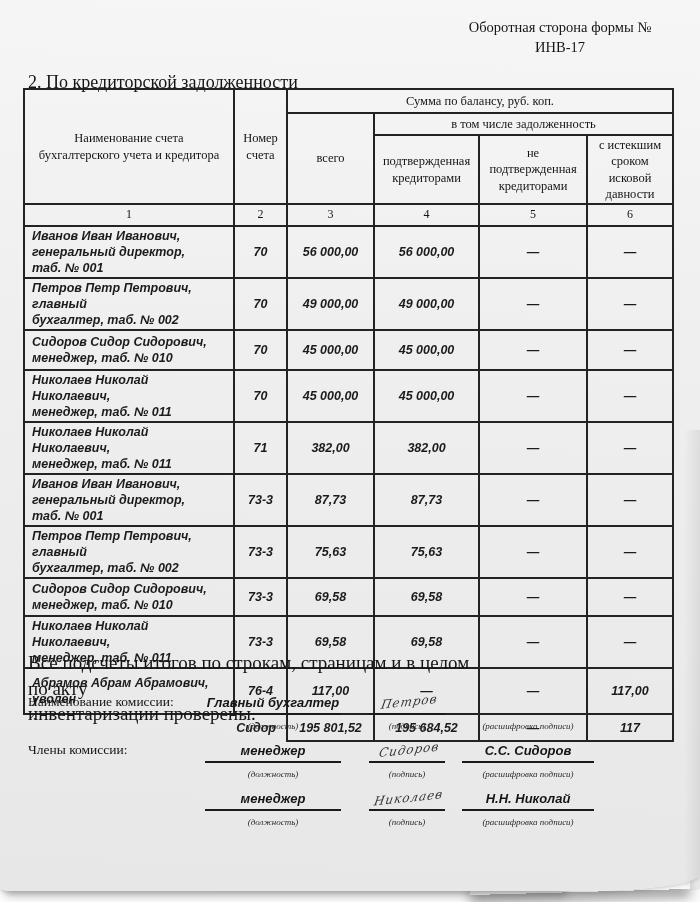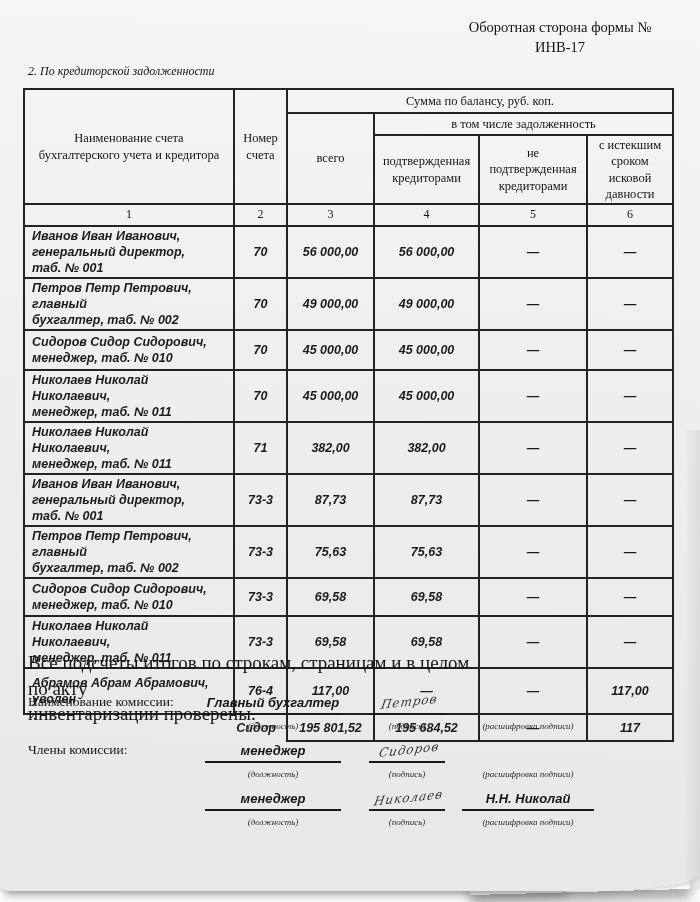--- a/index.html
+++ b/index.html
@@ -15,21 +15,21 @@
     background:linear-gradient(182deg,#f6f6f6 0%,#efefef 38%,#eaeaea 78%,#e7e7e7 100%);
     border-bottom-right-radius:120px 17px;border-bottom-left-radius:10px 4px;
     box-shadow:0 2px 4px rgba(0,0,0,.18);}
   .paper::after{content:"";position:absolute;right:0;top:430px;bottom:0;width:16px;
     background:linear-gradient(to right,rgba(0,0,0,0),rgba(0,0,0,.07));
     border-bottom-right-radius:120px 17px;}
 
   
   .form-ref{position:absolute;left:430px;top:17px;width:260px;text-align:center;
     font-size:14.5px;line-height:1.4;white-space:pre-line;}
-  .section-title{position:absolute;left:28px;top:64px;font-size:12px;font-style:italic;}
+  .section-title{position:absolute;left:28px;top:72px;font-size:18px;}
 
   
   table.inv{position:absolute;left:23px;top:88px;width:650px;
     border-collapse:collapse;table-layout:fixed;}
   .inv th,.inv td{border:2px solid #232323;padding:1px 4px;vertical-align:middle;
     text-align:center;font-weight:normal;}
   .inv th{font-size:12.5px;line-height:1.3;border-radius:11px;}
   .inv .hnum th{font-size:12px;}
   .preline{white-space:pre-line;}
   .inv td{font-family:"Liberation Sans","DejaVu Sans",sans-serif;
@@ -237,20 +237,23 @@
     </div>
 
     <div class="sig-row" style="top:738px">
       <div class="sig-label">Члены комиссии:</div>
       <div class="fld fld-pos">
         <span class="val">менеджер</span>
       </div>
       <div class="fld fld-sig">
         <span class="script">Сидоров</span>
       </div>
+      <div class="fld fld-tr">
+        <span class="val">С.С. Сидоров</span>
+      </div>
       <div class="cap cap-pos">(должность)</div>
       <div class="cap cap-sig">(подпись)</div>
       <div class="cap cap-tr">(расшифровка подписи)</div>
     </div>
 
     <div class="sig-row" style="top:786px">
       <div class="fld fld-pos">
         <span class="val">менеджер</span>
       </div>
       <div class="fld fld-sig">

